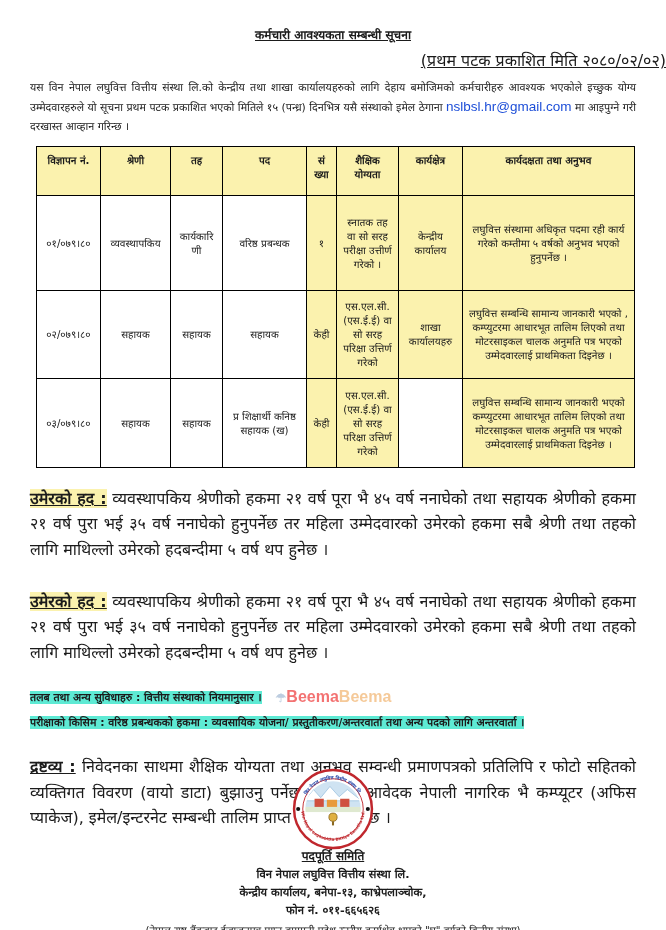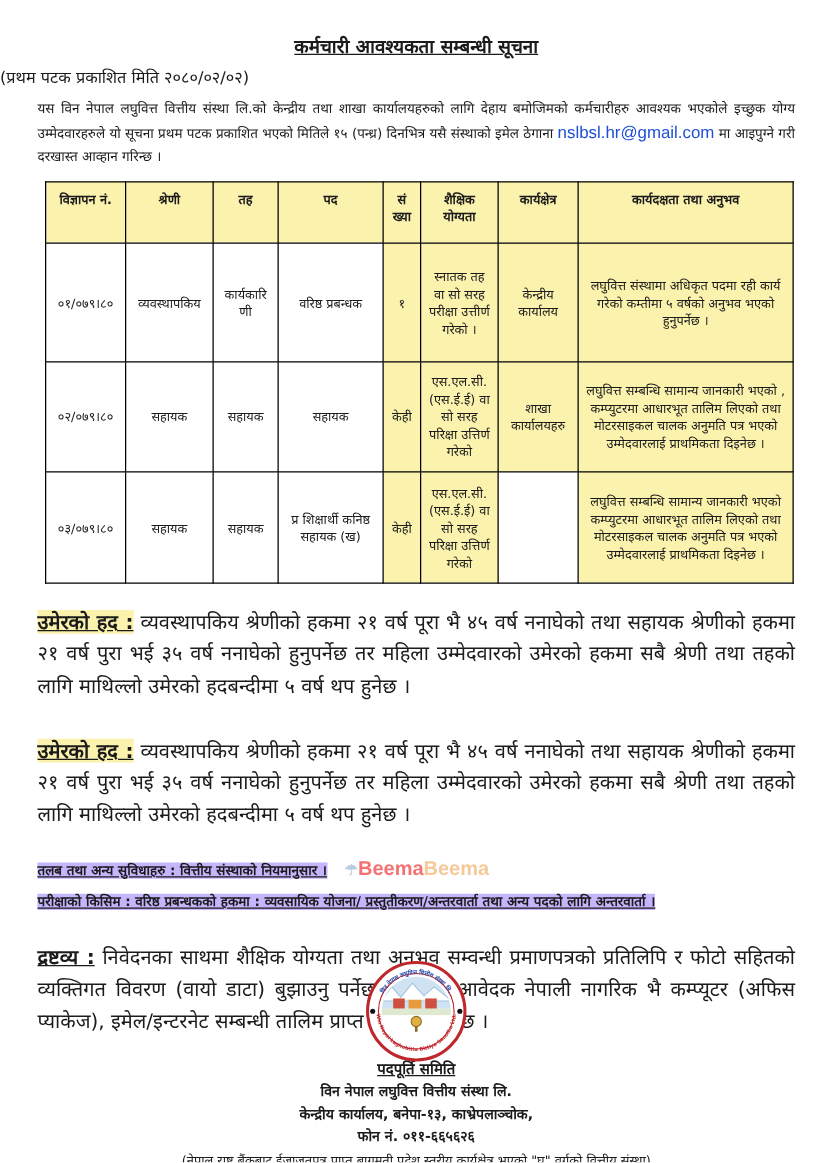--- a/index.html
+++ b/index.html
@@ -6,28 +6,29 @@
   .page{
     position:relative;
     width:666px;height:930px;
     background:#ffffff;
     font-family:"DejaVu Sans","Liberation Sans",sans-serif;
     color:#1b1b1b;
     overflow:hidden;
   }
   .title{
     text-align:center;
-    font-size:15px;font-weight:bold;
+    font-size:12px;font-weight:bold;
     text-decoration:underline;
     padding-top:26px;margin:0;
   }
   .subtitle{
-    text-align:left;
-    font-size:13px;
+    text-align:right;
+    font-size:16px;
     margin:6px 0 0 0;
+    text-decoration:underline;
   }
   .intro{
     margin:8px 30px 0 30px;
     font-size:10.8px;line-height:1.62;
     text-align:justify;
   }
   .email{
     font-family:"Liberation Sans",sans-serif;
     font-size:13.5px;color:#1d4ed8;
   }
@@ -65,22 +66,22 @@
   .age2{margin-top:26px;}
   .lbl{
     font-weight:bold;text-decoration:underline;
   }
   .lbl.hl{background:#fbf2ae;}
   .lineblock{
     margin:20px 30px 0 30px;
     font-size:10.8px;line-height:1.55;
   }
   .boldline{
-    font-weight:bold;text-decoration:underline;
-    background:#c4b5fd;
+    font-weight:bold;
+    background:#5eead4;
     display:inline;
   }
   .wm{
     display:inline-block;margin-left:14px;
     font-family:"Liberation Sans",sans-serif;
     font-size:16px;font-weight:bold;
     vertical-align:middle;opacity:0.75;
     text-decoration:none;
   }
   .wm .bp-icon{color:#a7bdd6;font-size:12px;}

